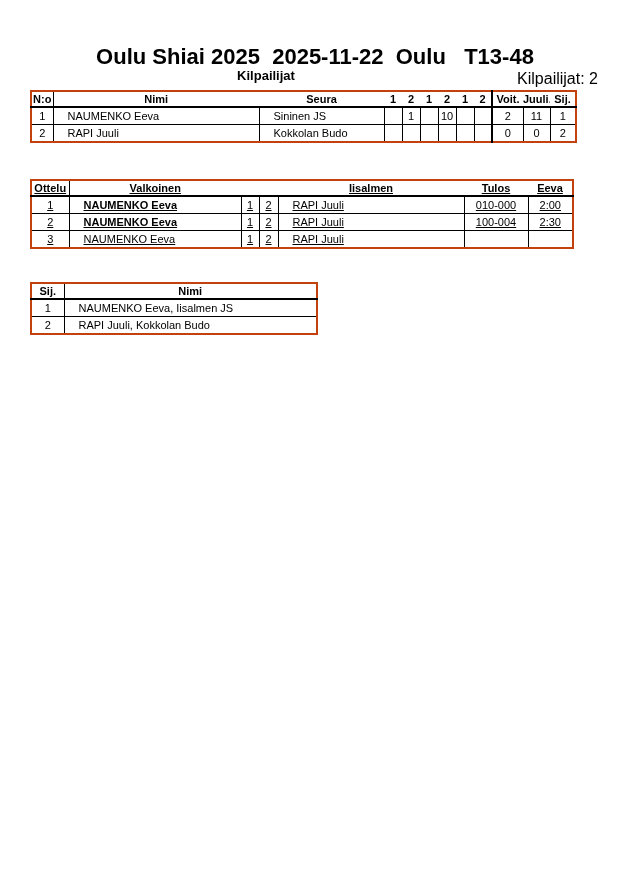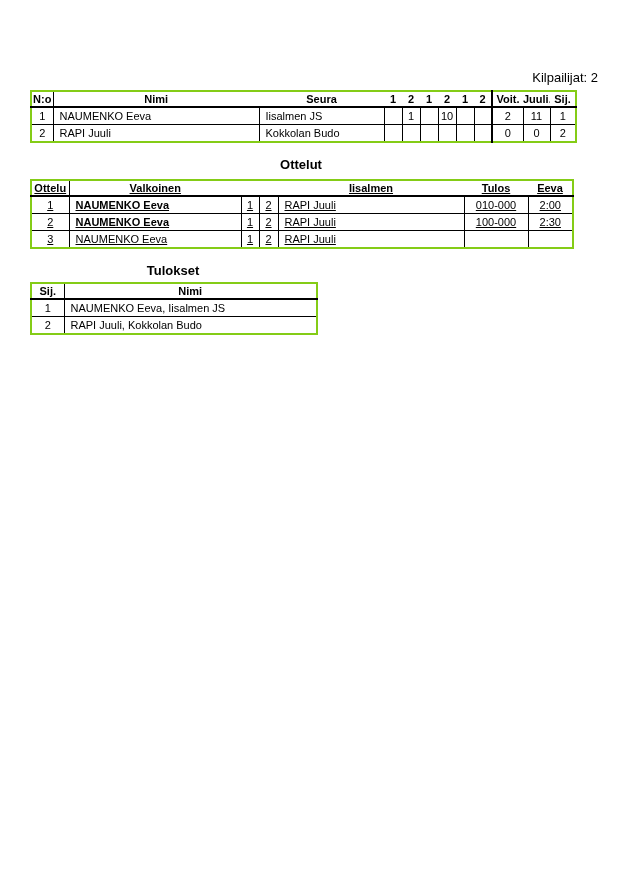--- a/index.html
+++ b/index.html
@@ -32,27 +32,27 @@
     font-size: 13px;
     font-weight: bold;
   }
   #kilpailijat-heading { top: 68px; left: 0; width: 532px; }
   #ottelut-heading    { top: 157px; left: 0; width: 602px; }
   #tulokset-heading   { top: 263px; left: 0; width: 346px; }
   .competitor-count {
     position: absolute;
     top: 70px;
     right: 32px;
-    font-size: 13px;
+    font-size: 16px;
   }
   table {
     position: absolute;
     border-collapse: collapse;
     table-layout: fixed;
-    border: 2px solid #84cc16;
+    border: 2px solid #c2410c;
     font-size: 11px;
     color: #000;
   }
   #kilpailijat-table { top: 90px;  left: 30px; width: 545px; }
   #ottelut-table     { top: 179px; left: 30px; width: 542px; text-decoration: underline; }
   #tulokset-table    { top: 282px; left: 30px; width: 286px; }
   th {
     font-weight: bold;
     height: 14px;
     padding: 0;
@@ -67,28 +67,30 @@
     height: 16px;
     padding: 0;
     text-align: center;
     vertical-align: middle;
     border: 1px solid #000;
     overflow: hidden;
     white-space: nowrap;
   }
   th.hdr-sep { border-right: 1px solid #000; }
   .group-start { border-left: 2px solid #000 !important; margin-top: 19px; }
-  .name-cell { text-align: left; padding-left: 6px; }
+  .name-cell { text-align: left; padding-left: 14px; }
 </style>
 </head>
 <body>
 
 <div class="page">
 
-
+  <div class="doc-title">Oulu Shiai 2025  2025-11-22  Oulu   T13-48</div>
+
+  <div class="section-heading" id="kilpailijat-heading">Kilpailijat</div>
   <div class="competitor-count">Kilpailijat: 2</div>
 
   <table id="kilpailijat-table">
     <colgroup>
       <col style="width:22px">
         <col style="width:206px">
         <col style="width:125px">
       <col style="width:18px">
         <col style="width:18px">
         <col style="width:18px">
@@ -112,21 +114,21 @@
         <th>2</th>
         <th class="group-start">Voit.</th>
         <th>Juuli.</th>
         <th>Sij.</th>
       </tr>
     </thead>
     <tbody>
       <tr>
         <td>1</td>
         <td class="name-cell">NAUMENKO Eeva</td>
-        <td class="name-cell">Iisalmen JS</td>
+        <td class="name-cell">Sininen JS</td>
         <td></td>
         <td>1</td>
         <td></td>
         <td>10</td>
         <td></td>
         <td></td>
         <td class="group-start">2</td>
         <td>11</td>
         <td>1</td>
       </tr>
@@ -140,21 +142,20 @@
         <td></td>
         <td></td>
         <td></td>
         <td class="group-start">0</td>
         <td>0</td>
         <td>2</td>
       </tr>
     </tbody>
   </table>
 
-  <div class="section-heading" id="ottelut-heading">Ottelut</div>
 
   <table id="ottelut-table">
     <colgroup>
       <col style="width:38px">
         <col style="width:172px">
         <col style="width:18px">
       <col style="width:19px">
         <col style="width:186px">
         <col style="width:64px">
       <col style="width:45px">
@@ -179,36 +180,35 @@
         <td class="name-cell">RAPI Juuli</td>
         <td>010-000</td>
         <td>2:00</td>
       </tr>
       <tr>
         <td>2</td>
         <td class="name-cell" style="font-weight: bold;">NAUMENKO Eeva</td>
         <td>1</td>
         <td>2</td>
         <td class="name-cell">RAPI Juuli</td>
-        <td>100-000</td>
+        <td>100-004</td>
         <td>2:30</td>
       </tr>
       <tr>
         <td>3</td>
         <td class="name-cell">NAUMENKO Eeva</td>
         <td>1</td>
         <td>2</td>
         <td class="name-cell">RAPI Juuli</td>
         <td></td>
         <td></td>
       </tr>
     </tbody>
   </table>
 
-  <div class="section-heading" id="tulokset-heading">Tulokset</div>
 
   <table id="tulokset-table">
     <colgroup>
       <col style="width:33px">
         <col style="width:253px">
     </colgroup>
     <thead>
       <tr>
         <th class="hdr-sep">Sij.</th>
         <th>Nimi</th>

